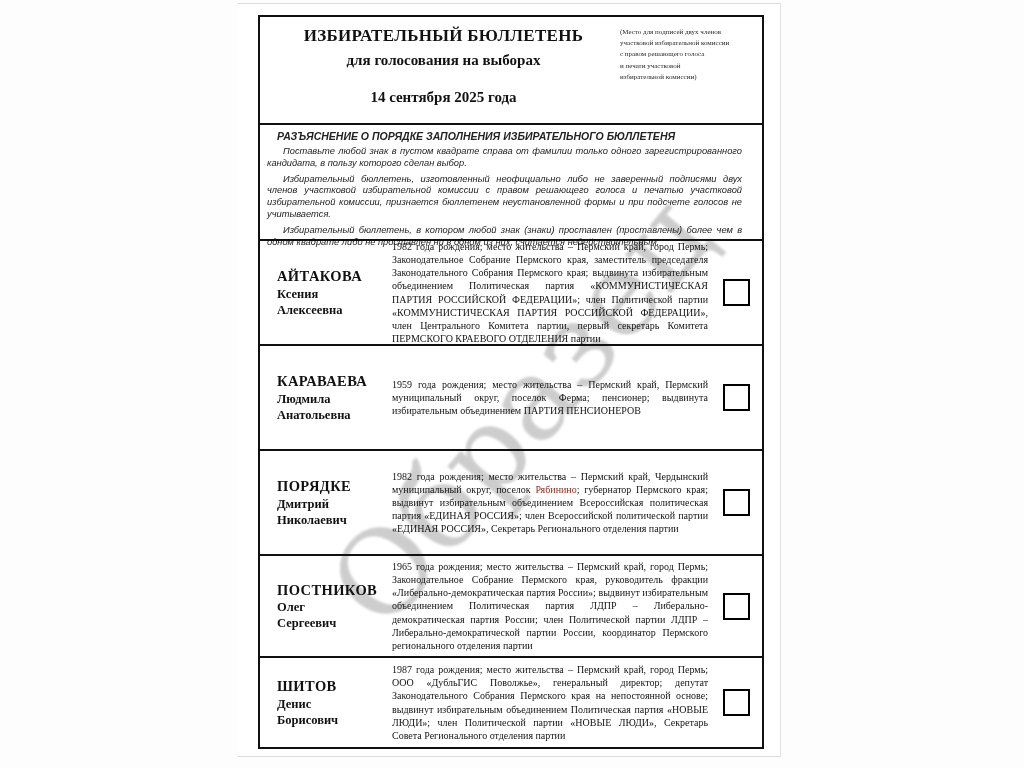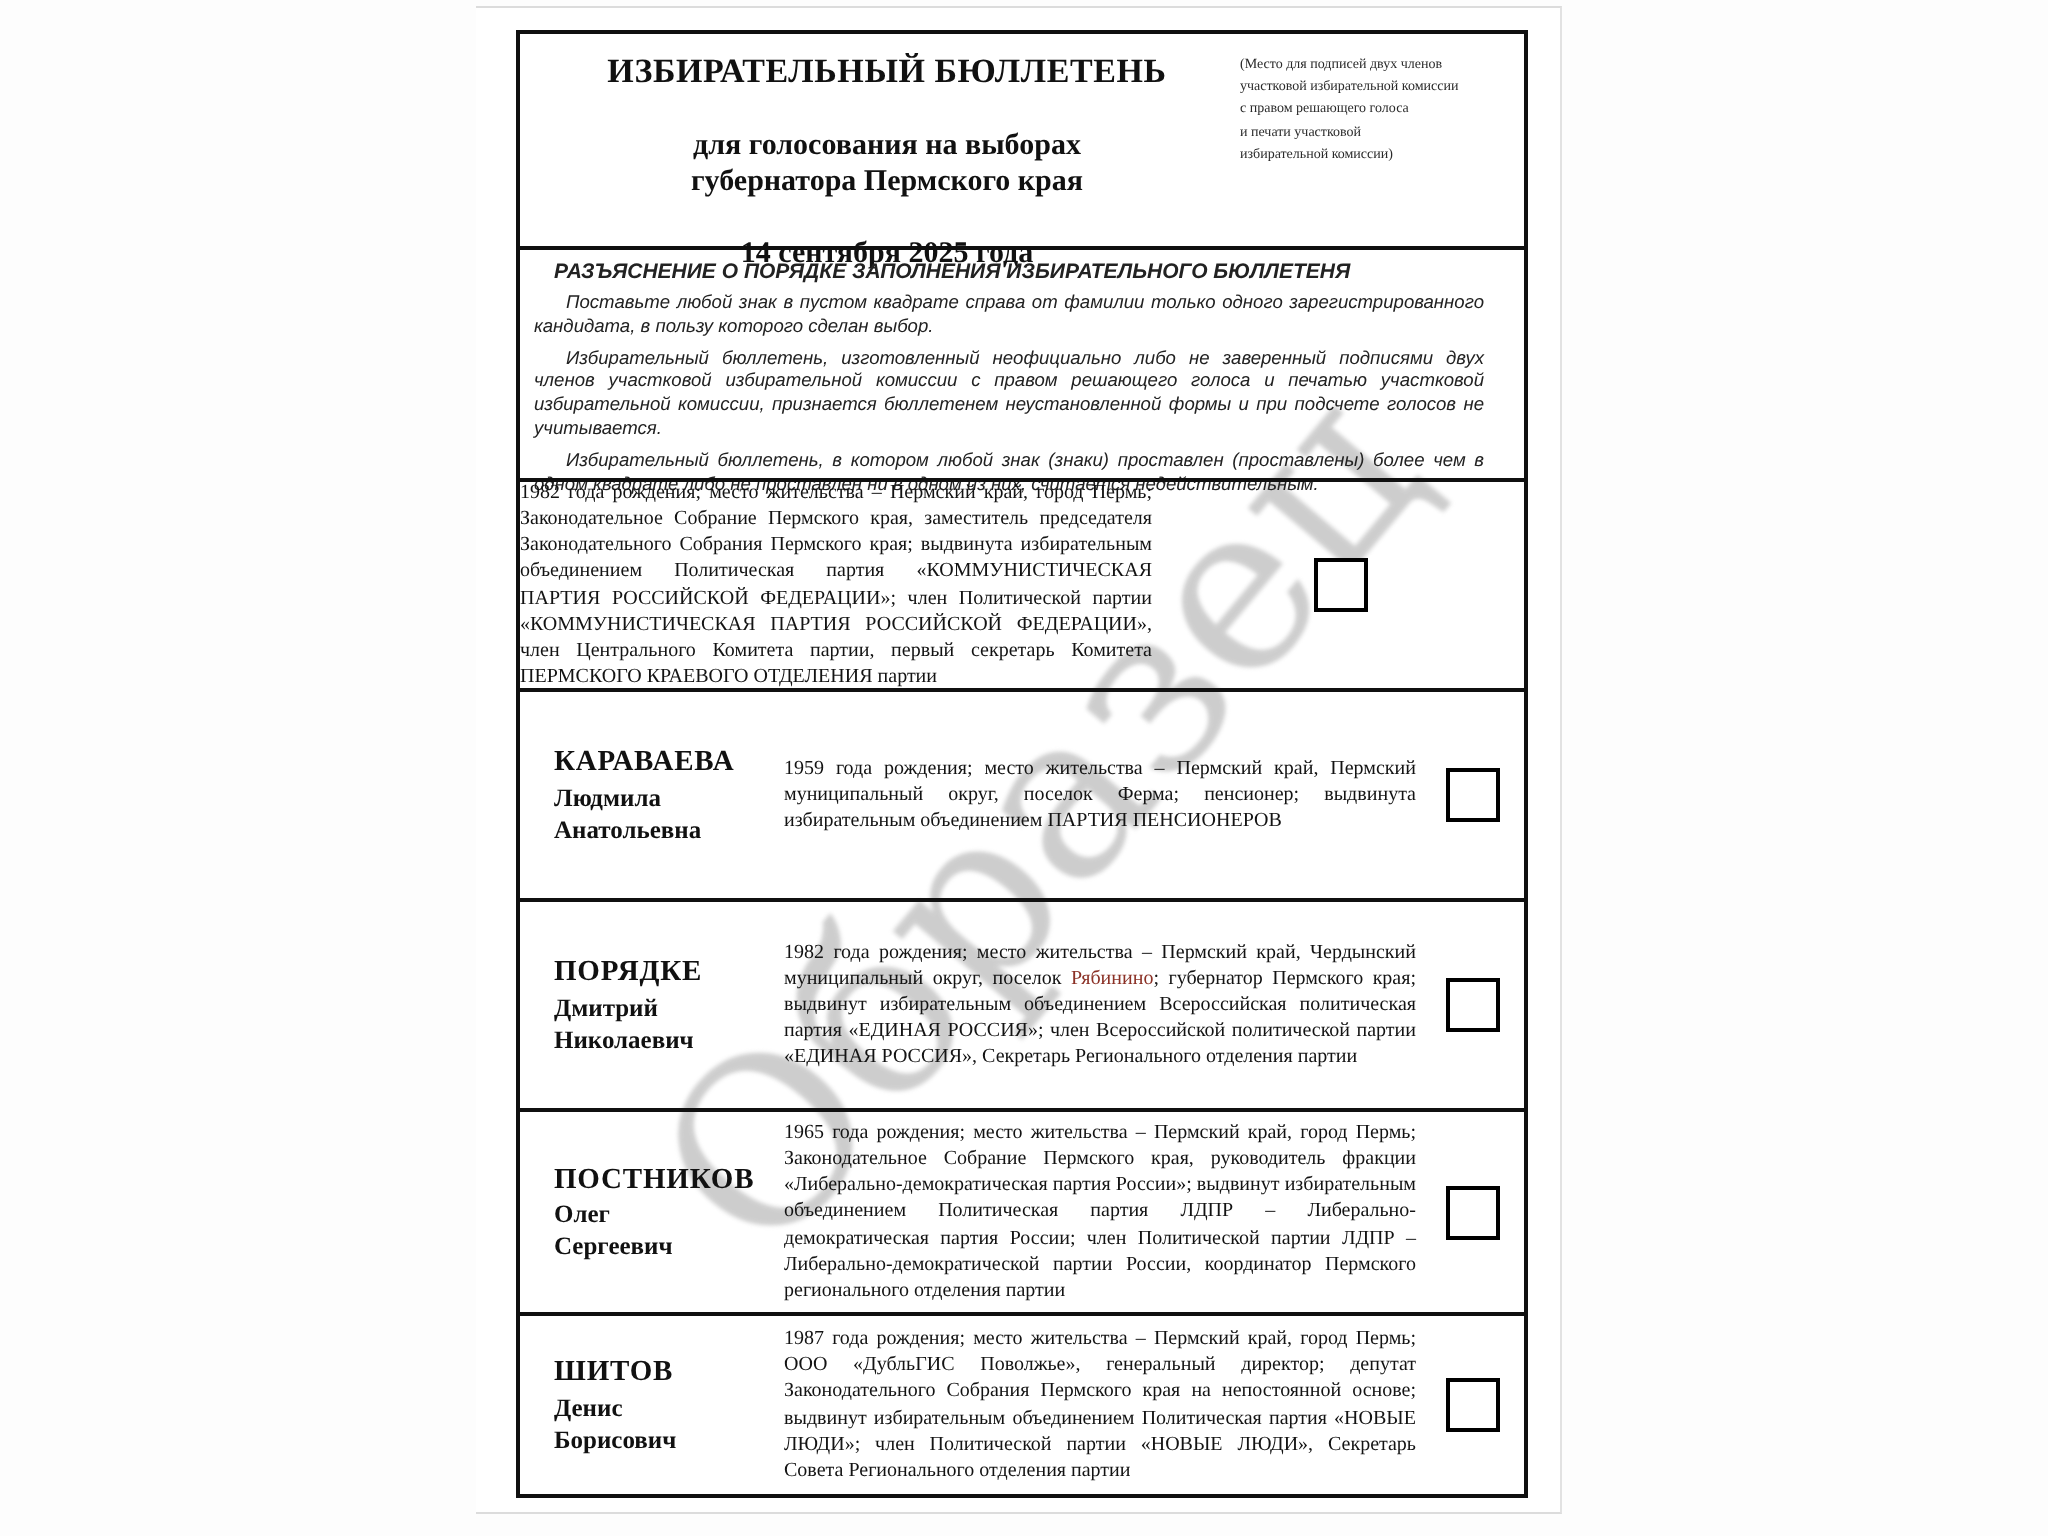--- a/index.html
+++ b/index.html
@@ -46,21 +46,21 @@
     display: flex; flex-direction: column;
     background: transparent;
   }
   .row { box-sizing: border-box; }
   .row + .row { border-top: 2px solid #101010; }
 
   
   .row-header { height: 106px; display: flex; }
   .title-block { width: 356px; text-align: center; padding-top: 9px; box-sizing: border-box; padding-left: 11px; }
   .ballot-title { font-size: 17px; font-weight: bold; letter-spacing: 0.3px; }
-  .ballot-subtitle { font-size: 15px; font-weight: bold; line-height: 1.18; margin-top: 19px; }
+  .ballot-subtitle { font-size: 15px; font-weight: bold; line-height: 1.18; margin-top: 6px; }
   .ballot-date { font-size: 15px; font-weight: bold; margin-top: 19px; }
   .stamp-note {
     flex: 1; padding: 10px 8px 0 4px; box-sizing: border-box;
     font-size: 7px; line-height: 1.6; text-align: left;
     color: #2a2a2a; white-space: pre-line;
   }
 
   
   .row-instructions {
     height: 116px; padding: 5px 20px 0 7px;
@@ -100,39 +100,43 @@
 
     <div class="watermark">Образец</div>
 
     <div class="ballot">
 
       <div class="row row-header">
         <div class="title-block">
           <div class="ballot-title">ИЗБИРАТЕЛЬНЫЙ БЮЛЛЕТЕНЬ</div>
           <div class="ballot-subtitle">
             <div>для голосования на выборах</div>
-            <div>губернатора Пермского края</div>
           </div>
           <div class="ballot-date">14 сентября 2025 года</div>
         </div>
         <div class="stamp-note">(Место для подписей двух членов
 участковой избирательной комиссии
 с правом решающего голоса
 и печати участковой
 избирательной комиссии)</div>
       </div>
 
       <div class="row row-instructions">
         <div class="instructions-heading">РАЗЪЯСНЕНИЕ О ПОРЯДКЕ ЗАПОЛНЕНИЯ ИЗБИРАТЕЛЬНОГО БЮЛЛЕТЕНЯ</div>
         <div class="instruction-p">Поставьте любой знак в пустом квадрате справа от фамилии только одного зарегистрированного кандидата, в пользу которого сделан выбор.</div>
         <div class="instruction-p">Избирательный бюллетень, изготовленный неофициально либо не заверенный подписями двух членов участковой избирательной комиссии с правом решающего голоса и печатью участковой избирательной комиссии, признается бюллетенем неустановленной формы и при подсчете голосов не учитывается.</div>
         <div class="instruction-p">Избирательный бюллетень, в котором любой знак (знаки) проставлен (проставлены) более чем в одном квадрате либо не проставлен ни в одном из них, считается недействительным.</div>
       </div>
 
       <div class="row row-candidate rc1">
+        <div class="name-col">
+          <div class="surname">АЙТАКОВА</div>
+          <div class="given">Ксения</div>
+          <div class="given">Алексеевна</div>
+        </div>
         <div class="desc-col"><span>1982 года рождения; место жительства – Пермский край, город Пермь; Законодательное Собрание Пермского края, заместитель председателя Законодательного Собрания Пермского края; выдвинута избирательным объединением Политическая партия «КОММУНИСТИЧЕСКАЯ ПАРТИЯ РОССИЙСКОЙ ФЕДЕРАЦИИ»; член Политической партии «КОММУНИСТИЧЕСКАЯ ПАРТИЯ РОССИЙСКОЙ ФЕДЕРАЦИИ», член Центрального Комитета партии, первый секретарь Комитета ПЕРМСКОГО КРАЕВОГО ОТДЕЛЕНИЯ партии</span></div>
         <div class="check-col">
           <div class="checkbox"></div>
         </div>
       </div>
 
       <div class="row row-candidate rc2">
         <div class="name-col">
           <div class="surname">КАРАВАЕВА</div>
           <div class="given">Людмила</div>

